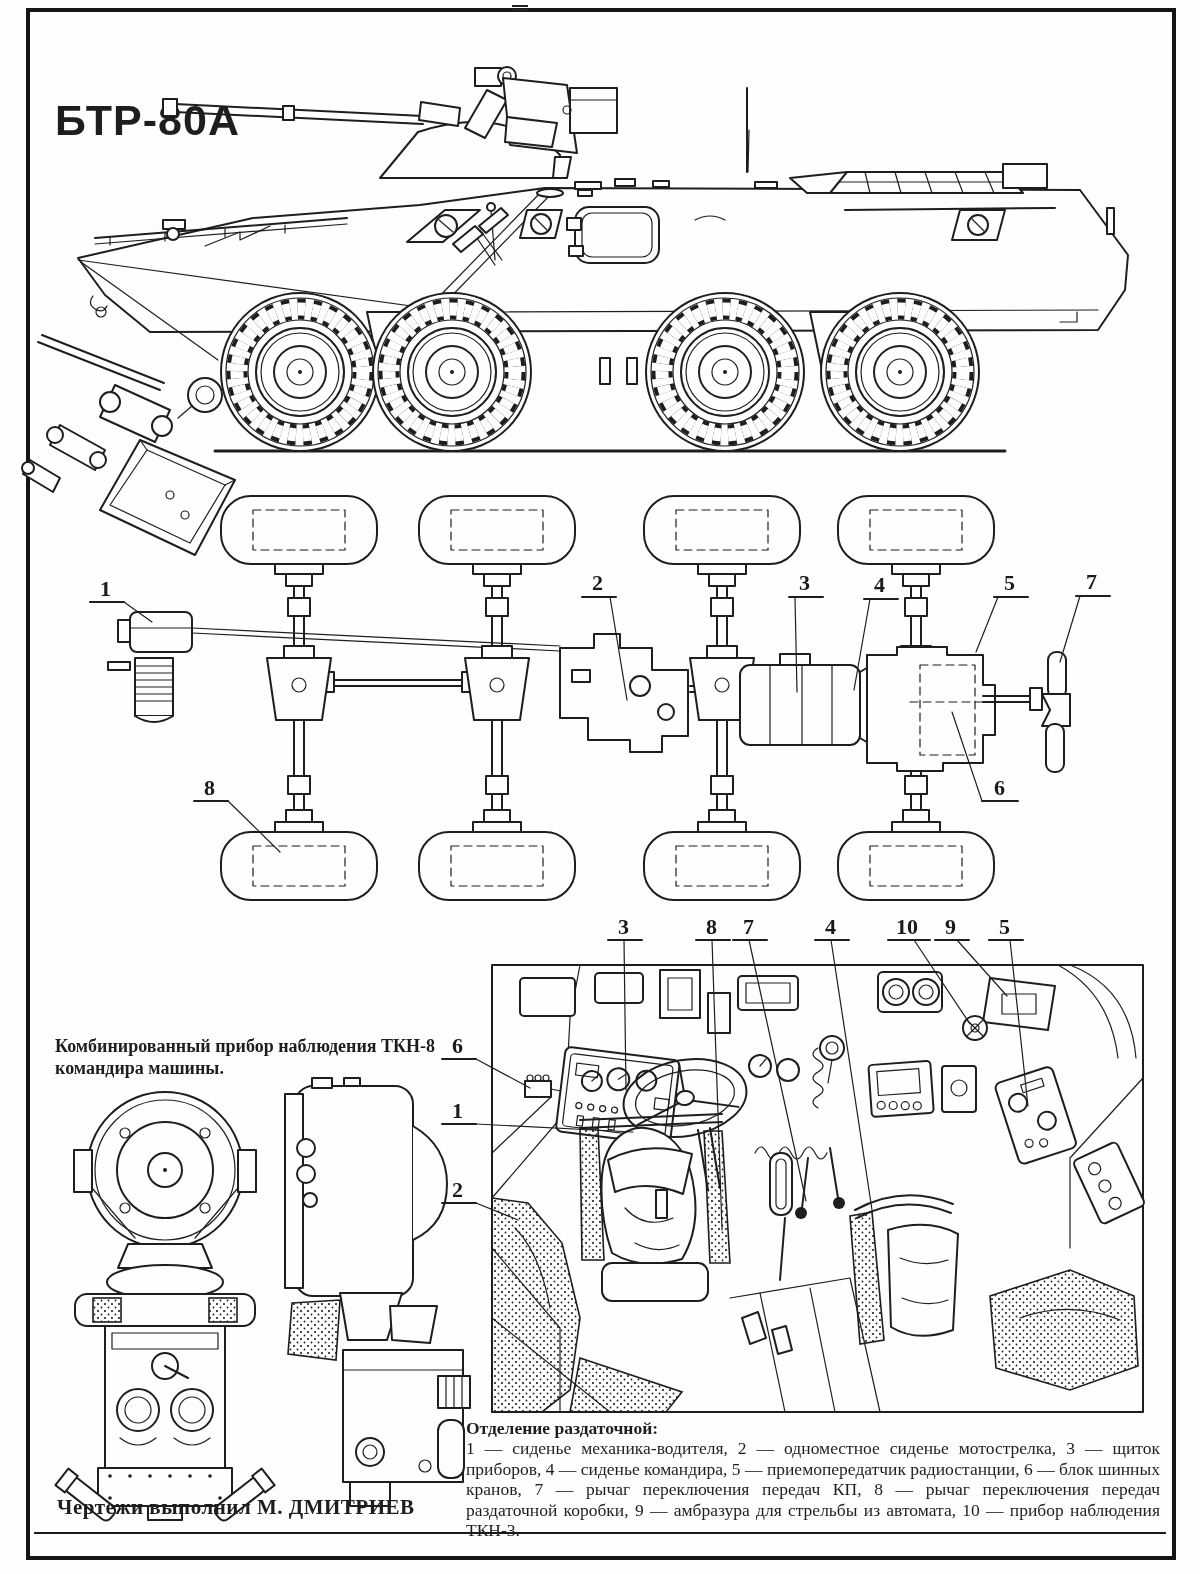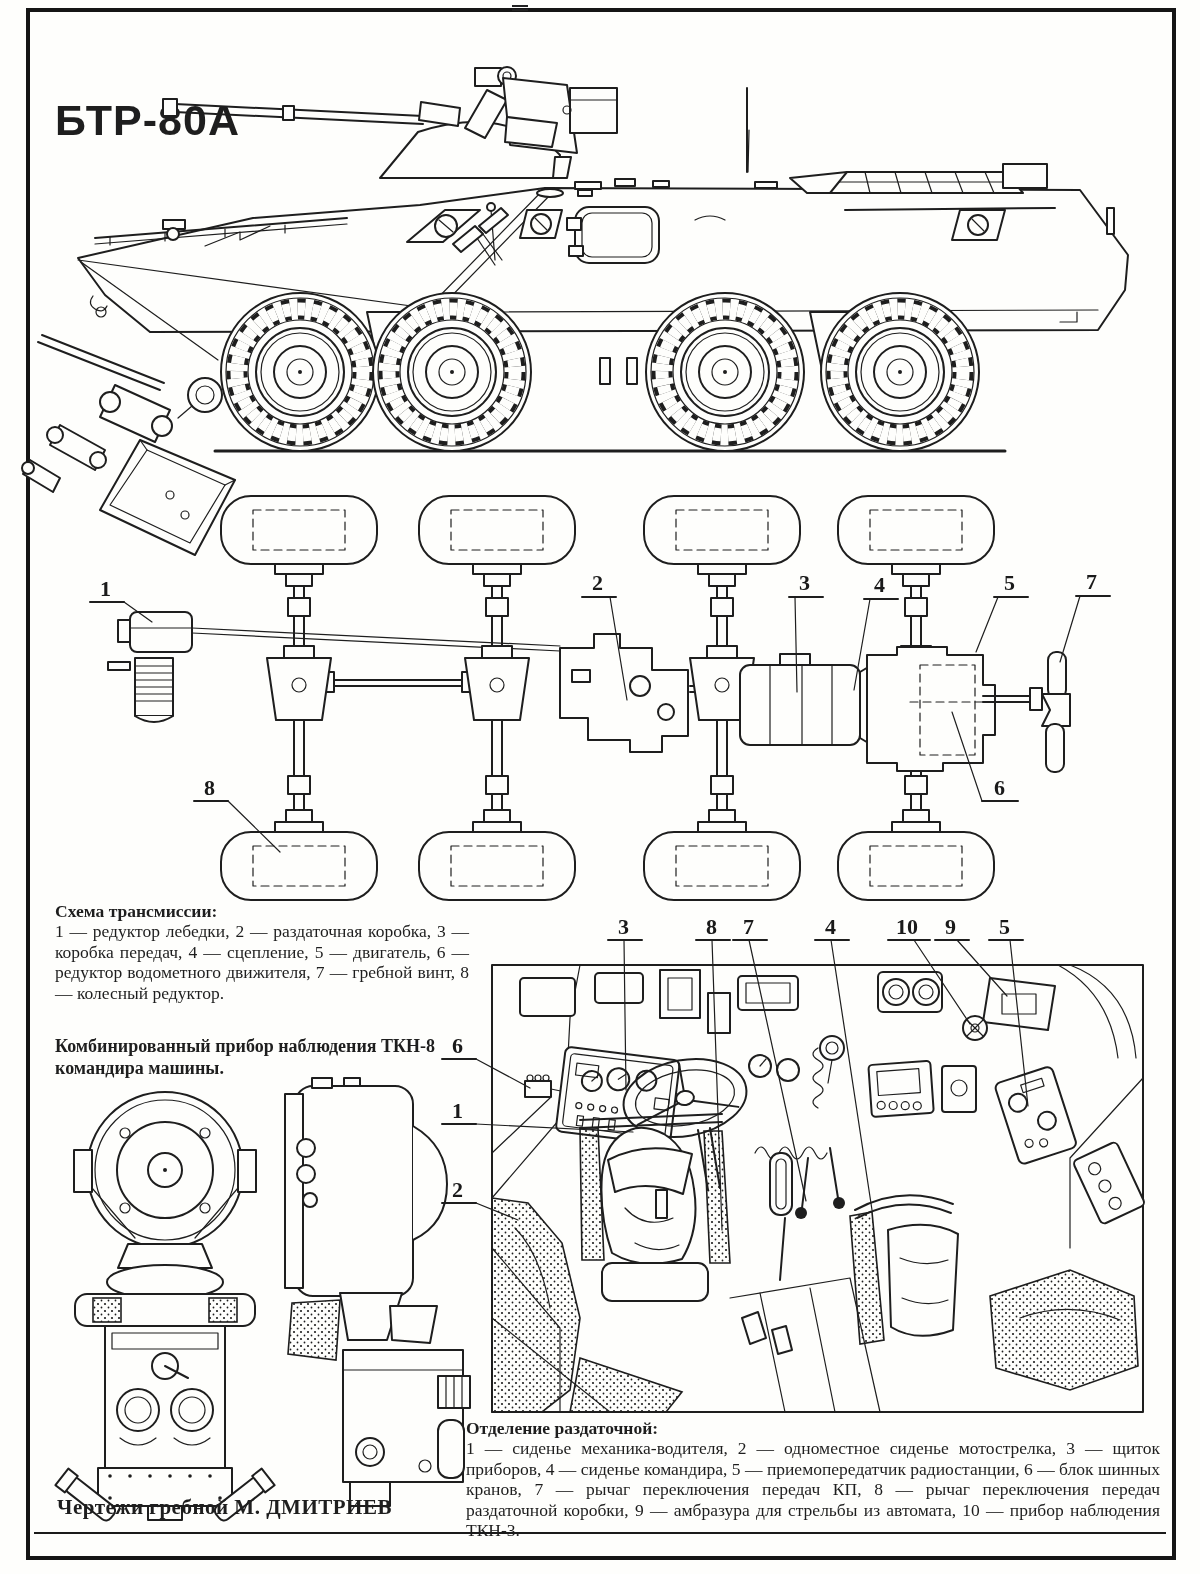--- a/index.html
+++ b/index.html
@@ -299,24 +299,20 @@
           <line class="s th" x1="902" y1="321" x2="872" y2="232"></line>
         </g>
       <g>
           <text class="cn" x="124" y="315">8</text>
          <line class="s" x1="114" y1="321" x2="148" y2="321"></line>
           <line class="s th" x1="148" y1="321" x2="200" y2="372"></line>
         </g>
     </g>
   </svg>
 
-  <div class="legend" style="left:55px;top:901px;width:414px;">
-    <span class="hd">Схема трансмиссии:</span><br>
-    <span>1 — редуктор лебедки, 2 — раздаточная коробка, 3 — коробка передач, 4 — сцепление, 5 — двигатель, 6 — редуктор водометного движителя, 7 — гребной винт, 8 — колесный редуктор.</span>
-  </div>
 
   <div class="tknhead" style="left:55px;top:1036px;width:440px;">Комбинированный прибор наблюдения ТКН-8 командира машины.</div>
 
   <svg style="left:40px;top:1078px" width="430" height="445" viewBox="0 0 430 445">
     <defs>
       <pattern id="hat" width="7" height="7" patternUnits="userSpaceOnUse" patternTransform="rotate(45)">
         <line x1="0" y1="0" x2="0" y2="7" stroke="#1e1e1e" stroke-width="1.6"></line>
       </pattern>
     </defs>
 
@@ -610,15 +606,15 @@
           <line class="s th" x1="46" y1="305" x2="88" y2="322"></line>
         </g>
     </g>
   </svg>
 
   <div class="legend" style="left:466px;top:1418px;width:694px;">
     <span class="hd">Отделение раздаточной:</span><br>
     <span>1 — сиденье механика-водителя, 2 — одноместное сиденье мотострелка, 3 — щиток приборов, 4 — сиденье командира, 5 — приемопередатчик радиостанции, 6 — блок шинных кранов, 7 — рычаг переключения передач КП, 8 — рычаг переключения передач раздаточной коробки, 9 — амбразура для стрельбы из автомата, 10 — прибор наблюдения ТКН-3.</span>
   </div>
 
-  <div class="credit" style="left:57px;top:1495px;">Чертежи гребной М. ДМИТРИЕВ</div>
+  <div class="credit" style="left:57px;top:1495px;">Чертежи выполнил М. ДМИТРИЕВ</div>
   <div class="hrule"></div>
 </div>
 
 </body></html>

